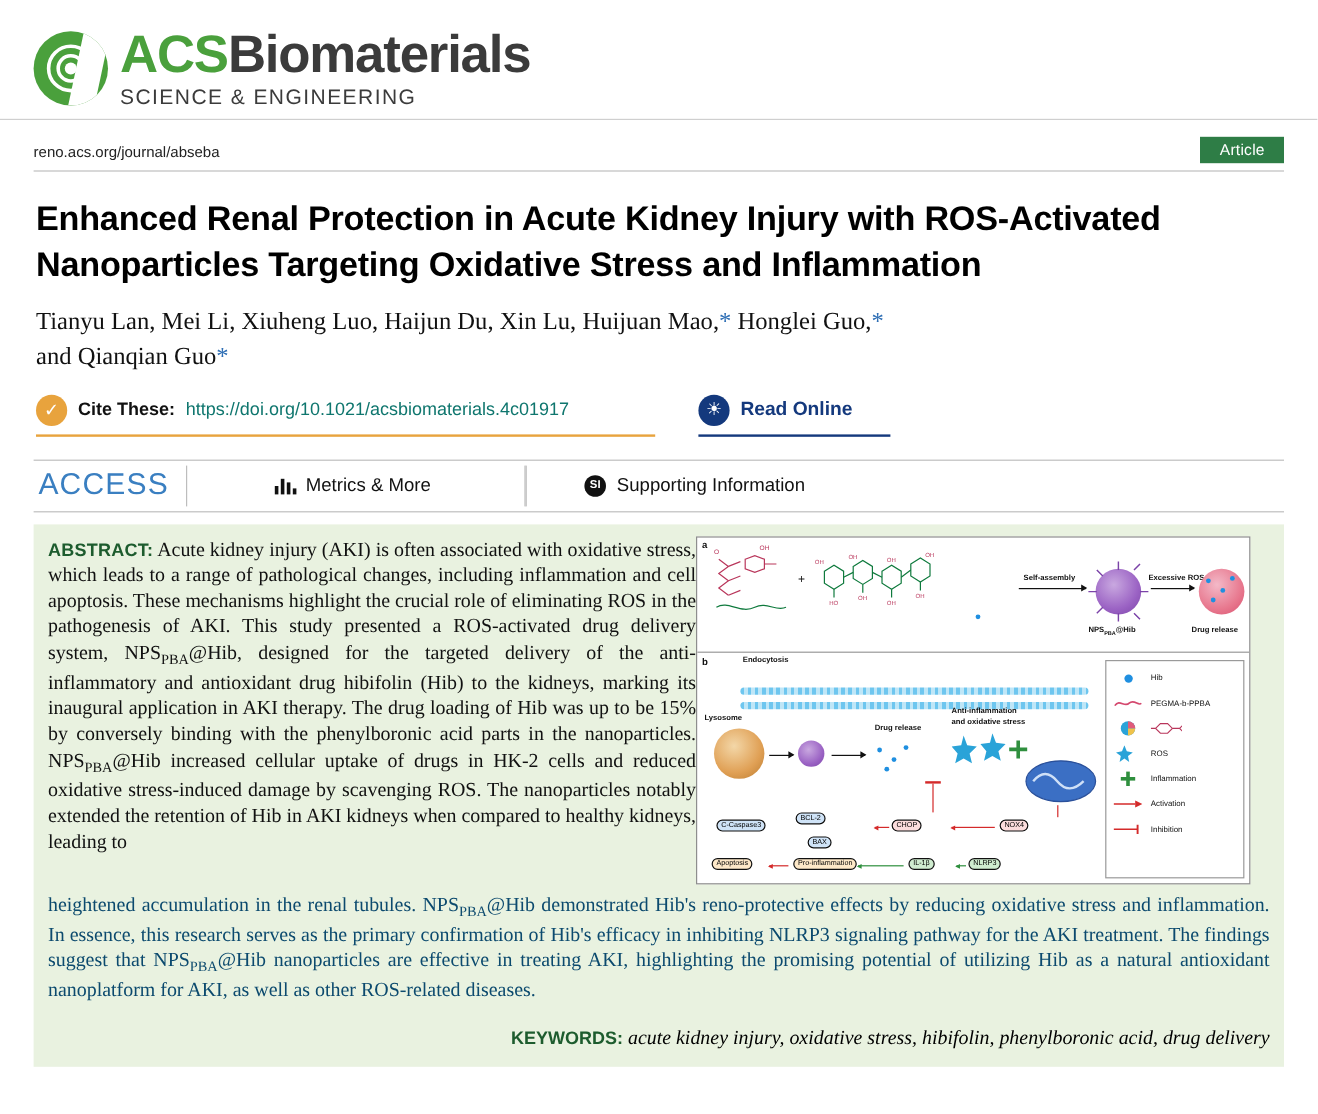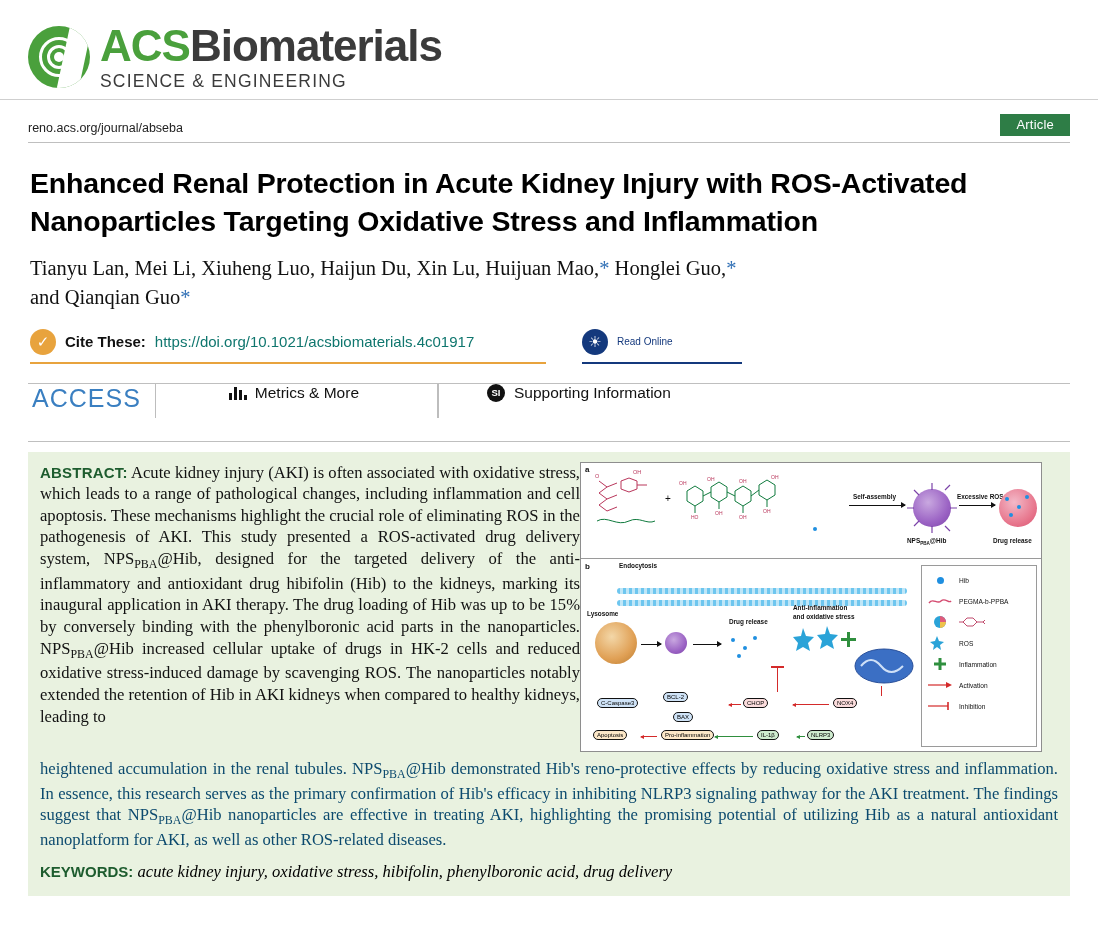--- a/index.html
+++ b/index.html
@@ -160,33 +160,33 @@
   }
   .ro-icon {
     width: 26px; height: 26px; border-radius: 50%;
     background: #14397d; color: #fff;
     display: flex; align-items: center; justify-content: center;
     font-size: 15px;
     flex: 0 0 auto;
   }
   .ro-label {
     font-family: "Liberation Sans", sans-serif;
-    font-size: 10px;
+    font-size: 16px;
     color: #14397d;
-    font-weight: normal;
+    font-weight: bold;
   }
 
   
   .access-wrap {
     margin: 8px 28px 0 28px;
     border-top: 1px solid #bfbfbf;
     border-bottom: 1px solid #bfbfbf;
-    height: 59px;
+    height: 44px;
     display: flex;
-    align-items: flex-start;
+    align-items: center;
   }
   .access-label {
     font-family: "Liberation Sans", sans-serif;
     font-size: 25px;
     color: #3a7fc1;
     letter-spacing: 1px;
     padding: 0 14px 0 4px;
   }
   .vdiv {
     width: 1px;
@@ -256,23 +256,24 @@
     letter-spacing: .2px;
   }
   .abs-cont {
     margin-top: 6px;
     font-size: 16.6px;
     line-height: 1.3;
     text-align: justify;
     color: #0c4a6e;
   }
   .keywords {
-    margin-top: 10px;
+    margin-top: 18px;
     font-size: 16.6px;
     line-height: 1.3;
+    text-align: right;
   }
   .keywords .kw-lead {
     font-family: "Liberation Sans", sans-serif;
     font-weight: bold;
     font-size: 15px;
     color: #1d5c2e;
   }
   .keywords .kw-list { font-style: italic; }
   sub { font-size: 72%; }
 

